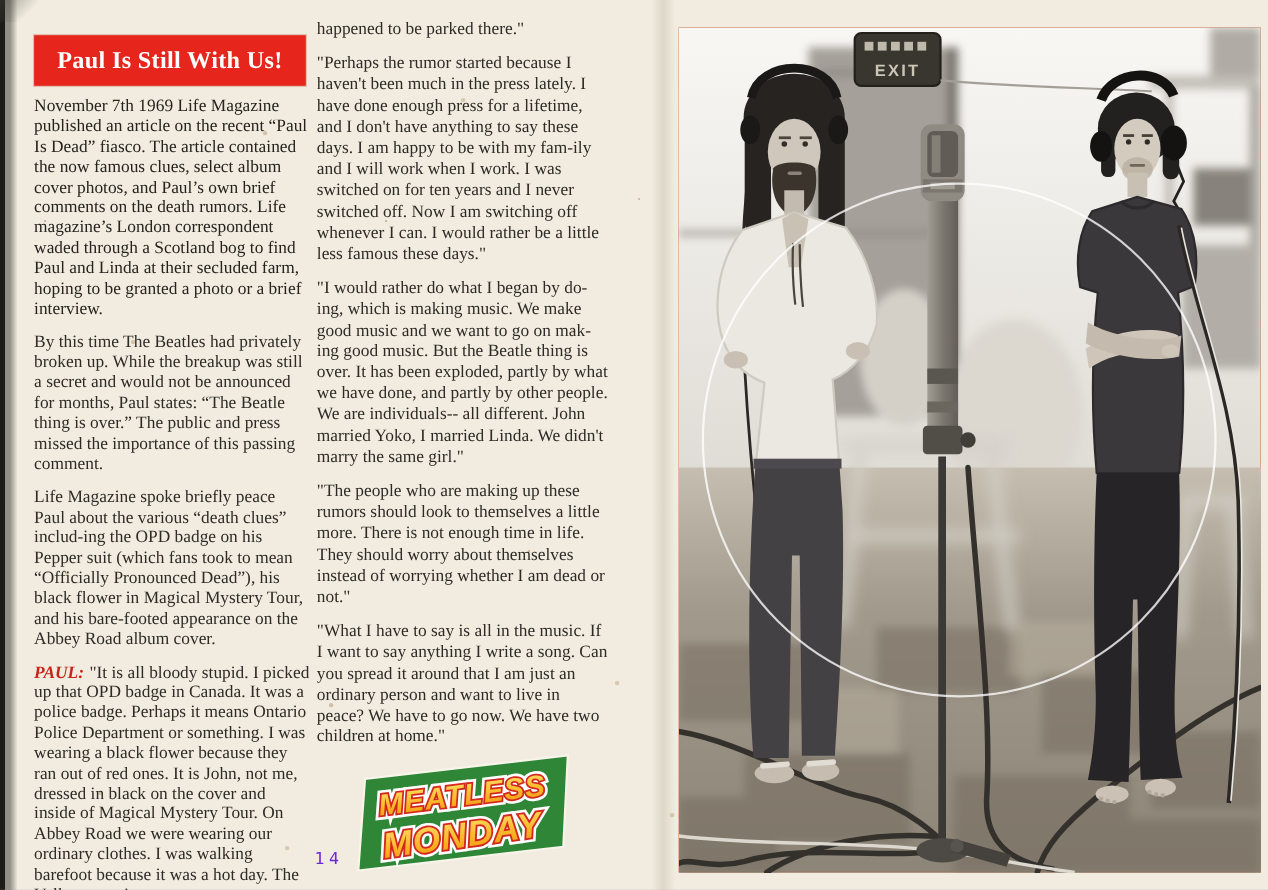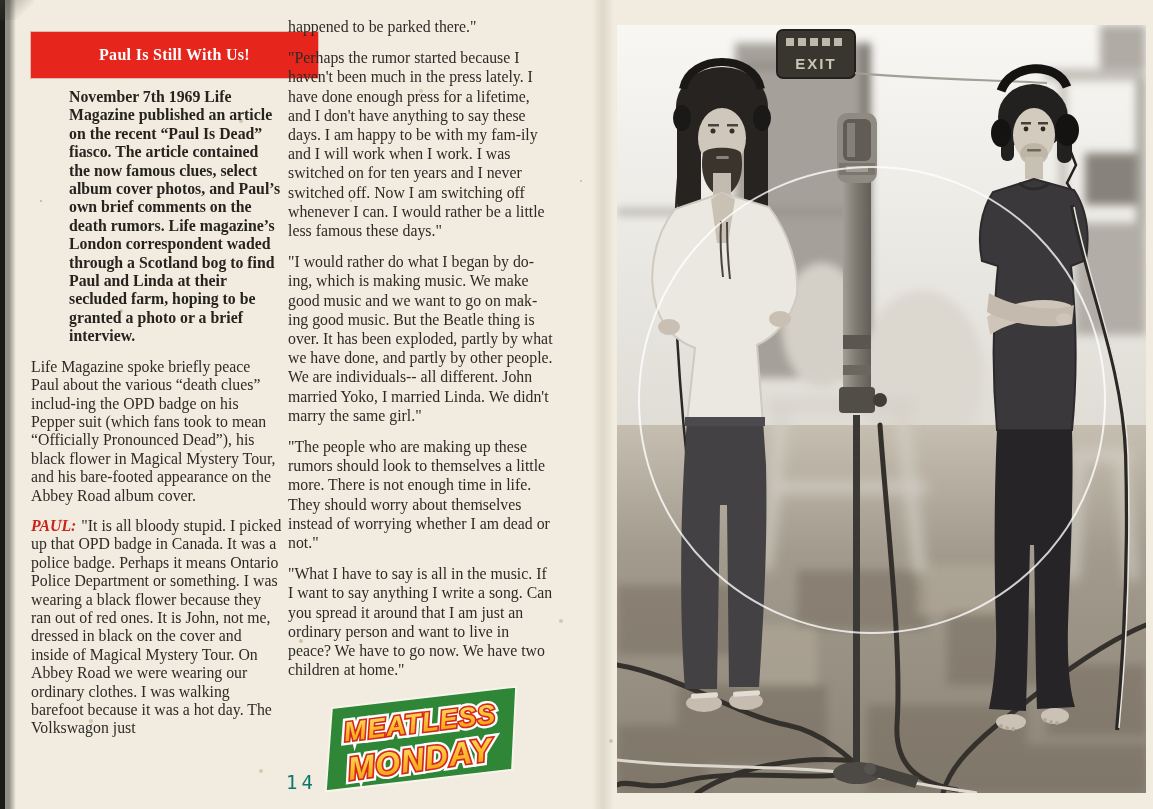--- a/index.html
+++ b/index.html
@@ -20,36 +20,36 @@
       120px 310px 0 1px rgba(160,120,60,.35), 240px 120px 0 1px rgba(140,100,50,.3),
       60px 520px 0 1px rgba(170,130,70,.3), 300px 640px 0 1px rgba(150,110,55,.35),
       200px 450px 0 0 rgba(120,90,40,.4), 420px 90px 0 1px rgba(160,120,60,.3),
       520px 300px 0 1px rgba(170,135,75,.3), 560px 620px 0 1px rgba(150,115,60,.3),
       90px 720px 0 1px rgba(150,110,55,.3), 350px 200px 0 0 rgba(120,90,40,.4),
       480px 500px 0 0 rgba(130,95,45,.4), 260px 770px 0 1px rgba(160,120,60,.3),
       580px 180px 0 0 rgba(120,90,40,.35), 160px 40px 0 1px rgba(170,135,75,.3),
       610px 740px 0 1px rgba(160,120,60,.3), 40px 200px 0 0 rgba(120,90,40,.4);}
   
   .banner{
-    position:absolute;left:31px;top:32px;width:287px;height:46px;
+    position:absolute;left:31px;top:32px;width:247px;height:46px;
     background:#e6261c;color:#ffffff;display:flex;align-items:center;justify-content:center;
-    font-weight:bold;font-size:16px;letter-spacing:.3px;
+    font-weight:bold;font-size:22px;letter-spacing:.3px;
     box-shadow:0 0 0 1px rgba(180,30,20,.25);
   }
   
   .col{position:absolute;color:#2e2b27;text-align:left;}
   .col-left{left:31px;top:88px;width:251px;font-size:15.8px;line-height:18.4px;}
   .col-left p{margin:0 0 12px 0;}
-  .col-left .intro{font-weight:bold;color:#26231f;margin-left:38px;}
+  .col-left .intro{font-weight:normal;color:#26231f;}
   .paul-label{color:#c9231a;font-weight:bold;padding-right:5px;font-style:italic;}
   .col-mid{left:288px;top:17px;width:266px;font-size:15.8px;line-height:19.2px;}
   .col-mid p{margin:0 0 12px 0;}
   
   .page-number{position:absolute;left:286px;top:771px;
-    font-family:"DejaVu Sans Mono", monospace;font-size:19px;letter-spacing:4px;color:#0f766e;}
+    font-family:"DejaVu Sans Mono", monospace;font-size:15px;letter-spacing:4px;color:#6d28d9;}
   
   .logo{position:absolute;left:320px;top:688px;width:202px;height:104px;transform:rotate(-2deg);}
   
   .photo{position:absolute;left:617px;top:25px;width:529px;height:768px;background:#c2410c;}
   .photo svg{display:block;}
 </style>
 </head>
 <body>
 
 <div class="page">
@@ -58,20 +58,21 @@
   <div class="scan-corner"></div>
   <div class="fold-shadow"></div>
   <div class="specks"></div>
 
   <div class="banner">
     <span>Paul Is Still With Us!</span>
   </div>
 
   <div class="col col-left">
     <p class="intro">November 7th 1969 Life Magazine published an article on the recent “Paul Is Dead” fiasco. The article contained the now famous clues, select album cover photos, and Paul’s own brief comments on the death rumors. Life magazine’s London correspondent waded through a Scotland bog to find Paul and Linda at their secluded farm, hoping to be granted a photo or a brief interview.</p>
+    <p>By this time The Beatles had privately broken up. While the breakup was still a secret and would not be announced for months, Paul states: “The Beatle thing is over.” The public and press missed the importance of this passing comment.</p>
     <p>Life Magazine spoke briefly peace Paul about the various “death clues” includ-ing the OPD badge on his Pepper suit (which fans took to mean “Officially Pronounced Dead”), his black flower in Magical Mystery Tour, and his bare-footed appearance on the Abbey Road album cover.</p>
     <p><span class="paul-label">PAUL:</span><span>"It is all bloody stupid. I picked up that OPD badge in Canada. It was a police badge. Perhaps it means Ontario Police Department or something. I was wearing a black flower because they ran out of red ones. It is John, not me, dressed in black on the cover and inside of Magical Mystery Tour. On Abbey Road we were wearing our ordinary clothes. I was walking barefoot because it was a hot day. The Volkswagon just</span></p>
   </div>
 
   <div class="col col-mid">
     <p>happened to be parked there."</p>
     <p>"Perhaps the rumor started because I haven't been much in the press lately. I have done enough press for a lifetime, and I don't have anything to say these days. I am happy to be with my fam-ily and I will work when I work. I was switched on for ten years and I never switched off. Now I am switching off whenever I can. I would rather be a little less famous these days."</p>
     <p>"I would rather do what I began by do-ing, which is making music. We make good music and we want to go on mak-ing good music. But the Beatle thing is over. It has been exploded, partly by what we have done, and partly by other people. We are individuals-- all different. John married Yoko, I married Linda. We didn't marry the same girl."</p>
     <p>"The people who are making up these rumors should look to themselves a little more. There is not enough time in life. They should worry about themselves instead of worrying whether I am dead or not."</p>
     <p>"What I have to say is all in the music. If I want to say anything I write a song. Can you spread it around that I am just an ordinary person and want to live in peace? We have to go now. We have two children at home."</p>

